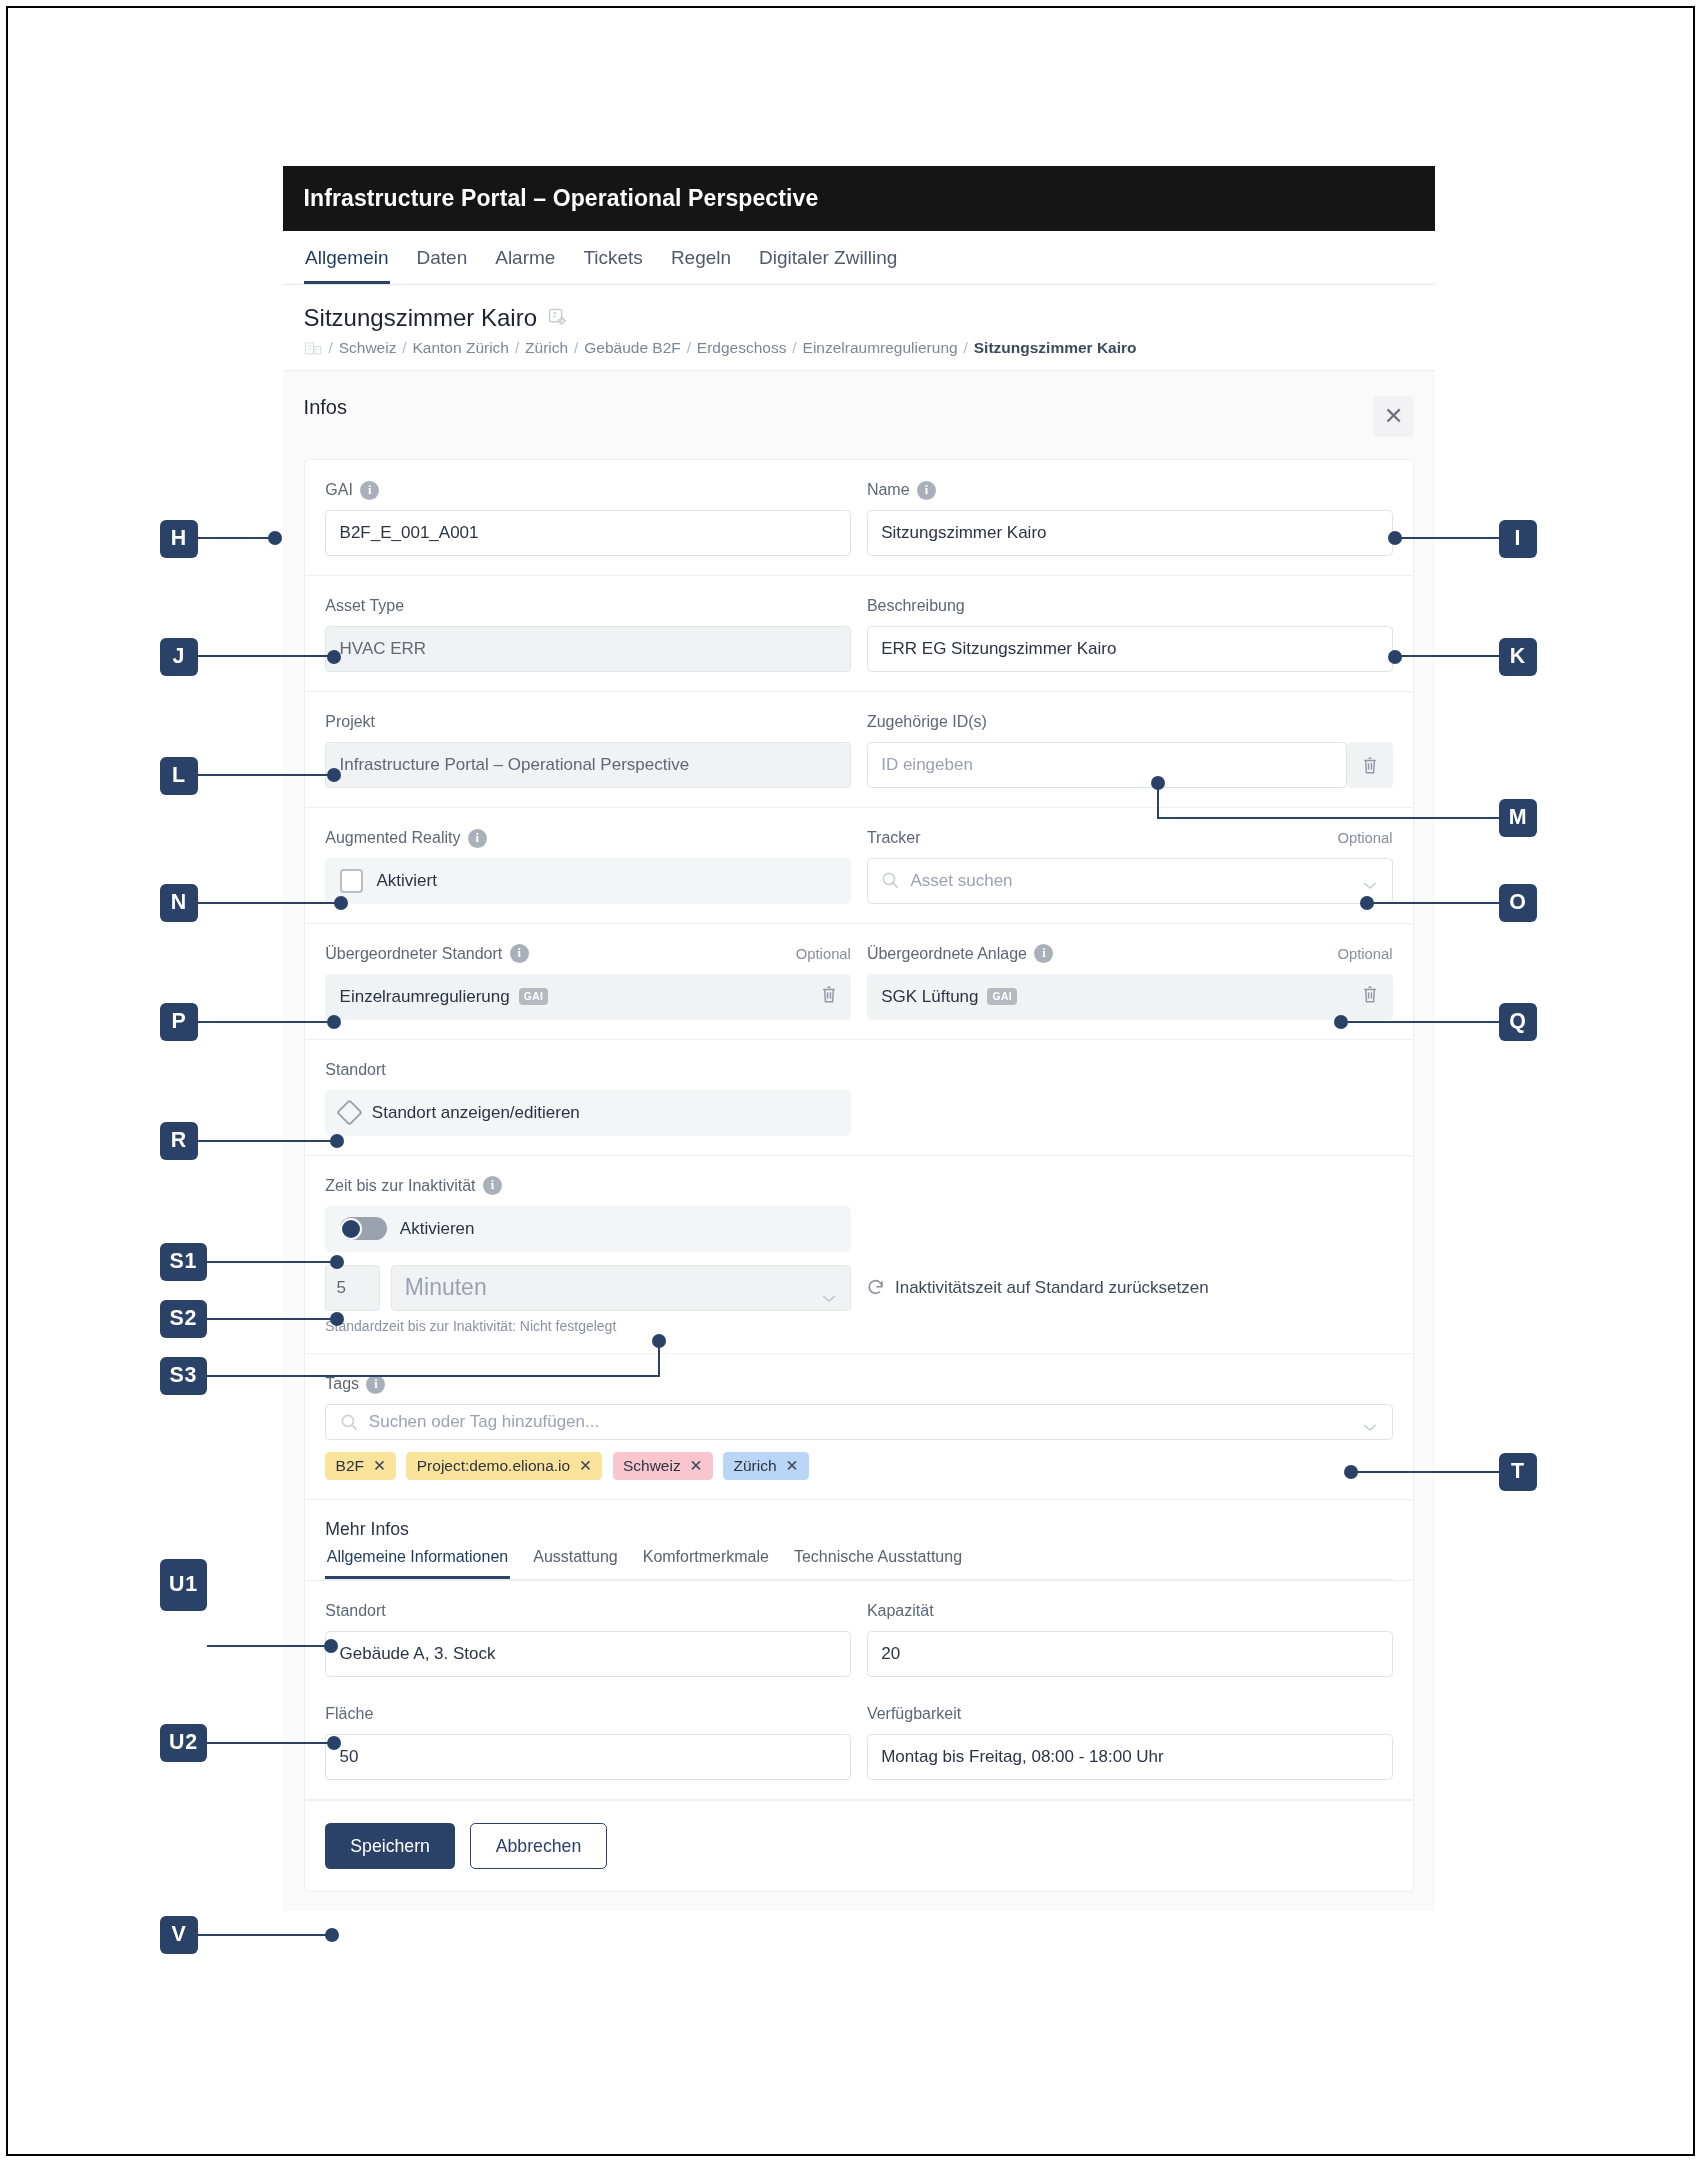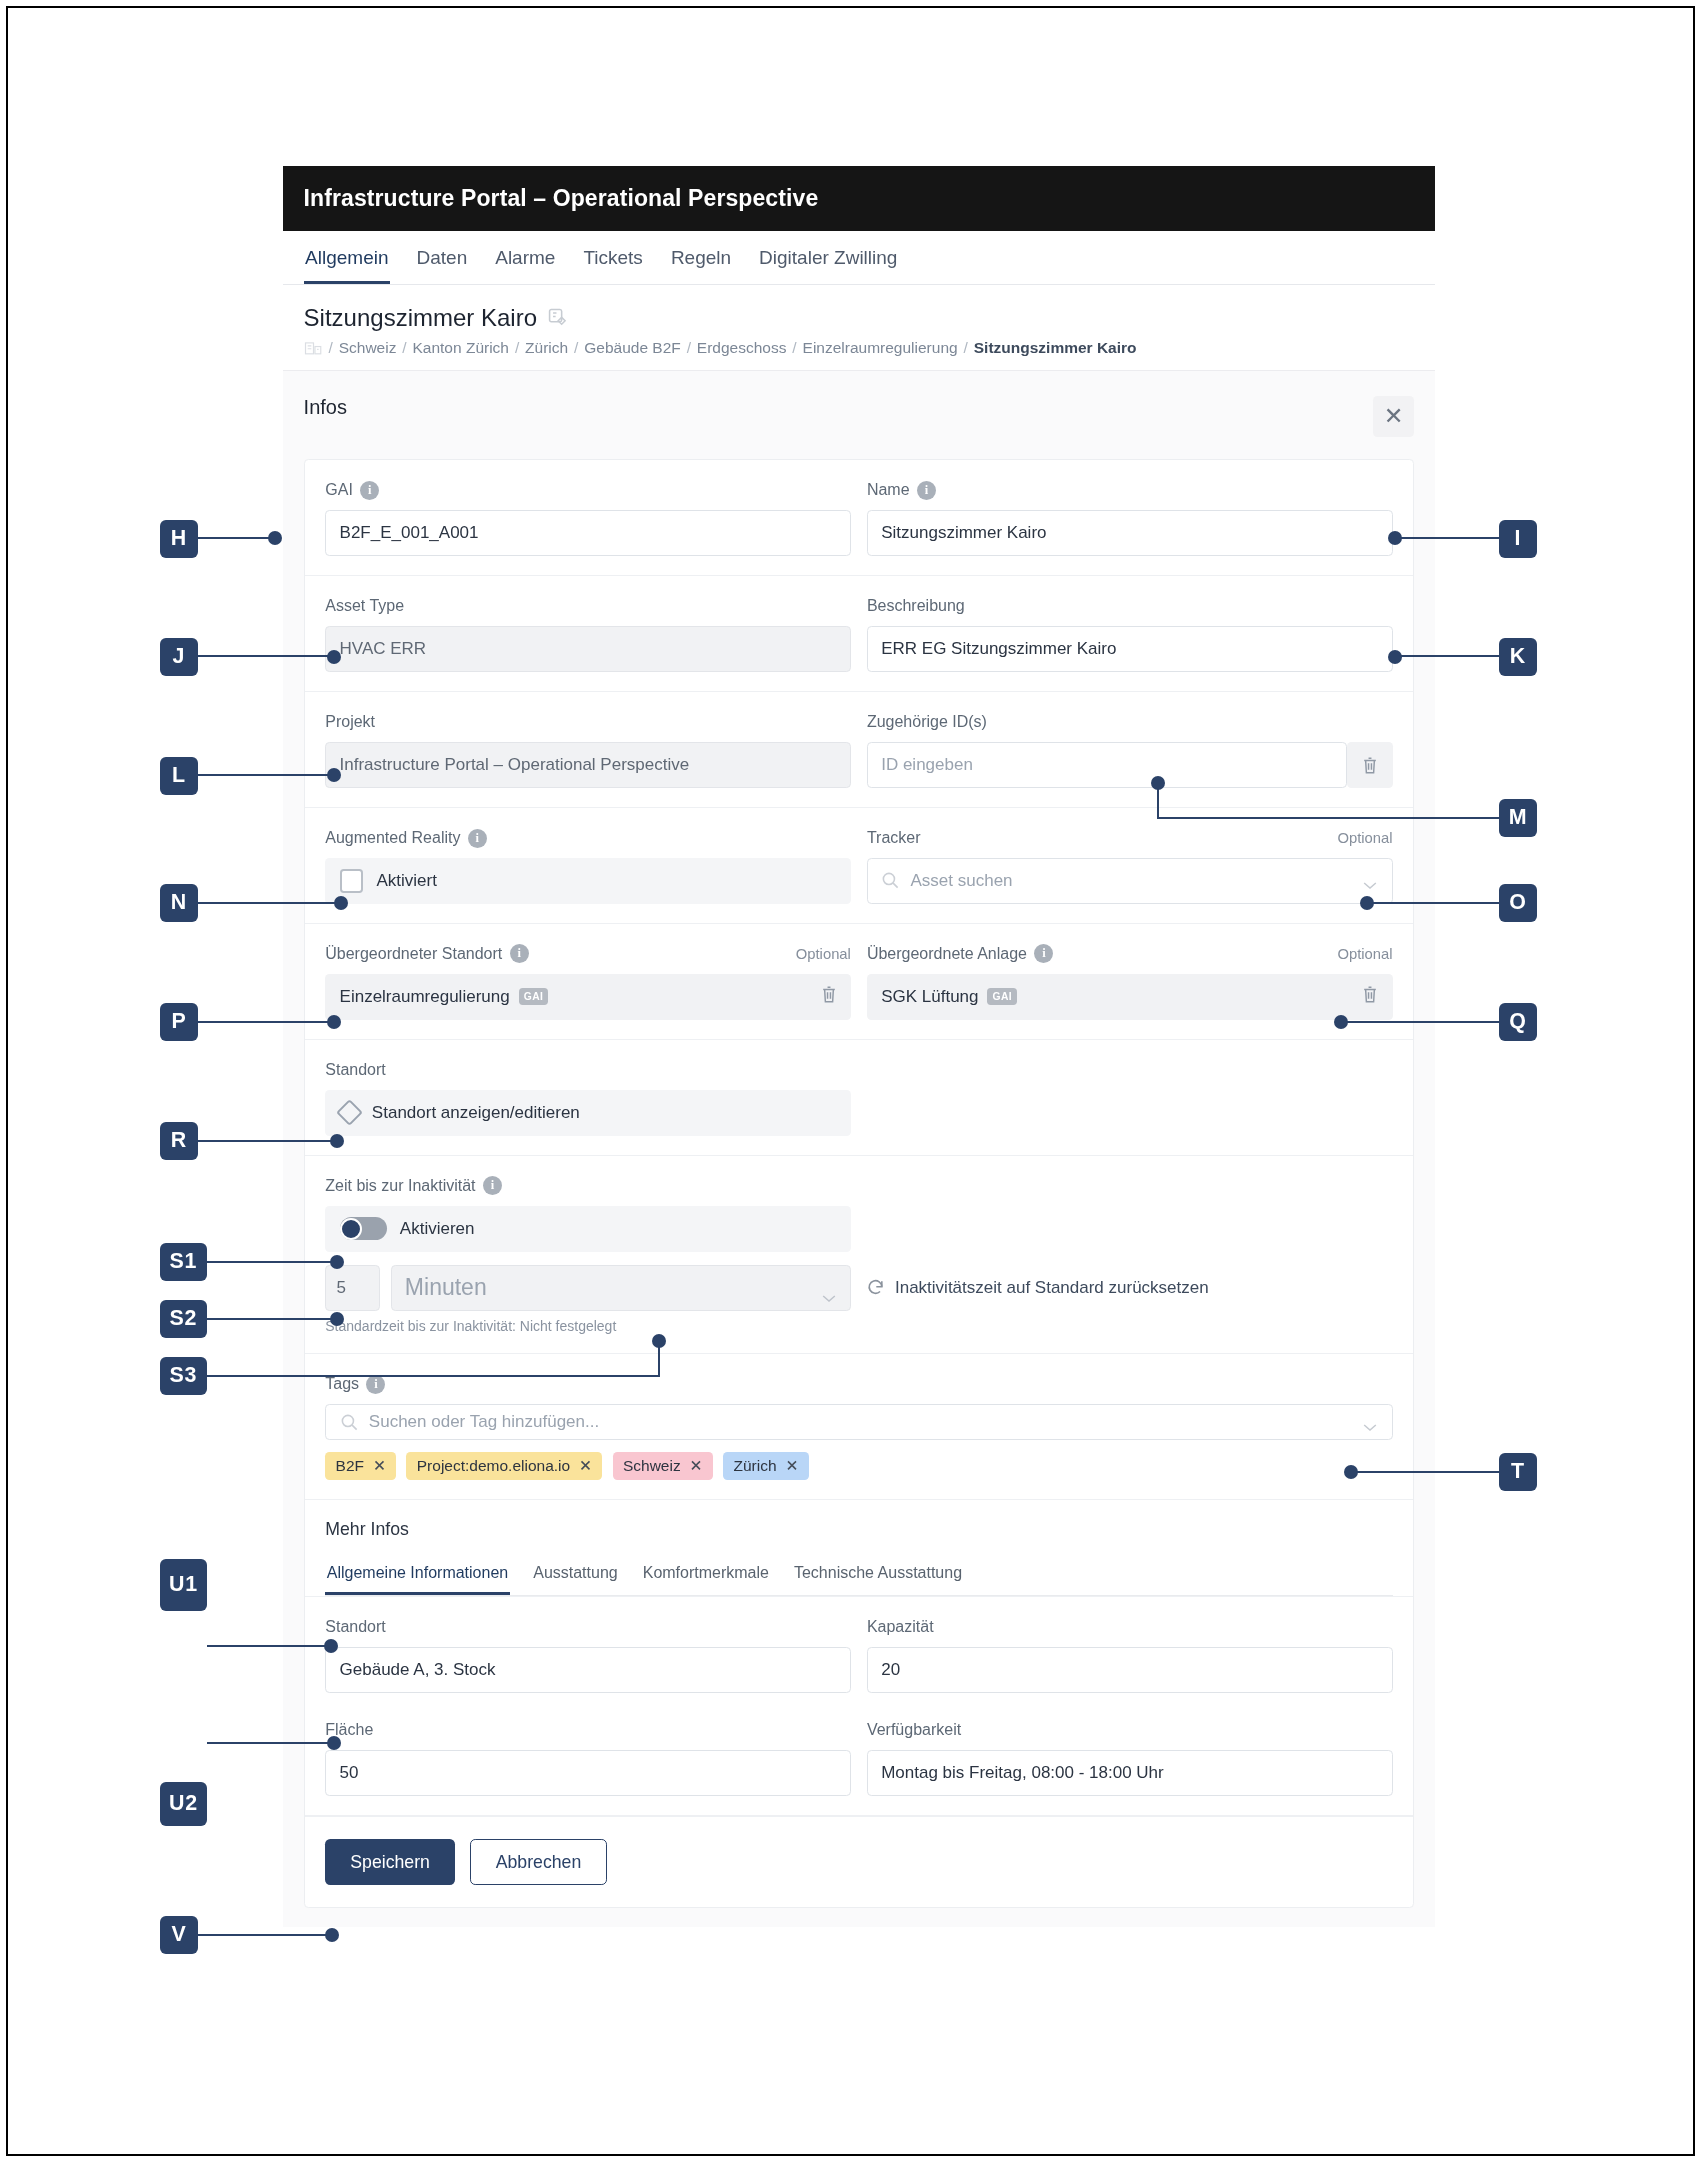--- a/index.html
+++ b/index.html
@@ -485,21 +485,21 @@
               <span class="tag" style="background:#b9d6f7">
                 <span>Zürich</span>
                 <span class="x">✕</span>
               </span>
             </div>
           </div>
         </div>
 
         <div class="rowgrid" style="grid-template-columns:1fr;padding-bottom:0">
           <div class="field">
-            <div class="moreinfos-title" style="margin-bottom:16px">Mehr Infos</div>
+            <div class="moreinfos-title" style="margin-bottom:0">Mehr Infos</div>
             <div class="subtabs">
               <div class="subtab active">Allgemeine Informationen</div>
               <div class="subtab">Ausstattung</div>
               <div class="subtab">Komfortmerkmale</div>
               <div class="subtab">Technische Ausstattung</div>
             </div>
           </div>
         </div>
 
         <div class="rowgrid nb" style="padding-bottom:7.4px">
@@ -602,21 +602,21 @@
     <div class="dot" style="left:644px;top:1326px"></div>
 
     <div class="anno" style="left:1491px;top:1445px;width:38px;height:38px">T</div>
     <div class="leader" style="left:1342px;top:1463px;width:149px;height:2.2px"></div>
     <div class="dot" style="left:1336px;top:1457px"></div>
 
     <div class="anno" style="left:152px;top:1551px;width:47px;height:52px">U1</div>
     <div class="leader" style="left:199px;top:1637px;width:123px;height:2.2px"></div>
     <div class="dot" style="left:316px;top:1631px"></div>
 
-    <div class="anno" style="left:152px;top:1774px;width:47px;height:44px">U2</div>
+    <div class="anno" style="left:152px;top:1716px;width:47px;height:38px">U2</div>
     <div class="leader" style="left:199px;top:1734px;width:125px;height:2.2px"></div>
     <div class="dot" style="left:319px;top:1728px"></div>
 
     <div class="anno" style="left:152px;top:1908px;width:38px;height:38px">V</div>
     <div class="leader" style="left:190px;top:1926px;width:133px;height:2.2px"></div>
     <div class="dot" style="left:317px;top:1920px"></div>
 
   </div>
 </div>
 

